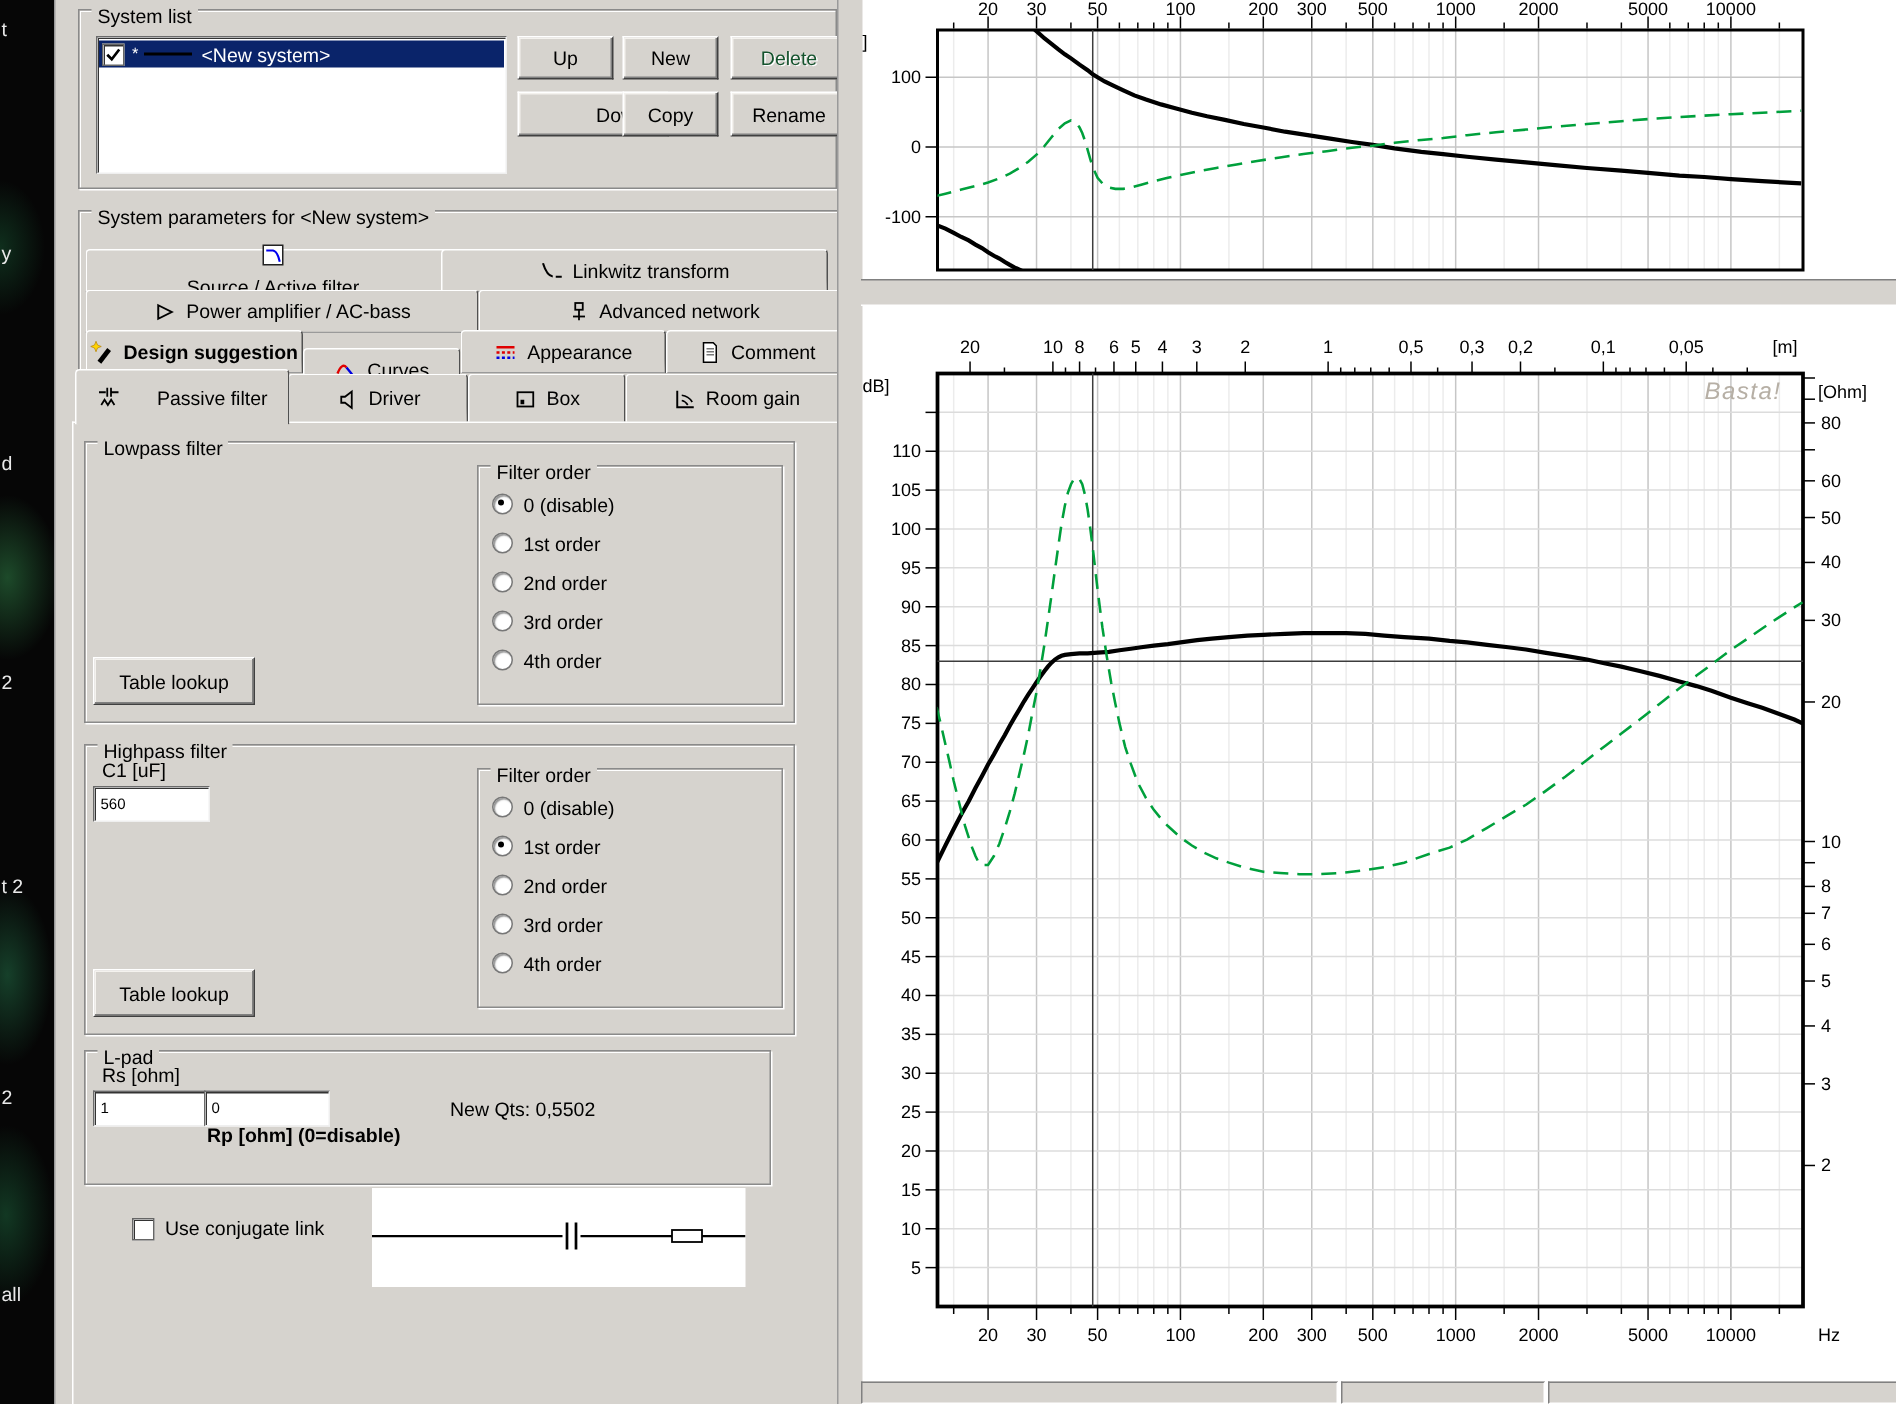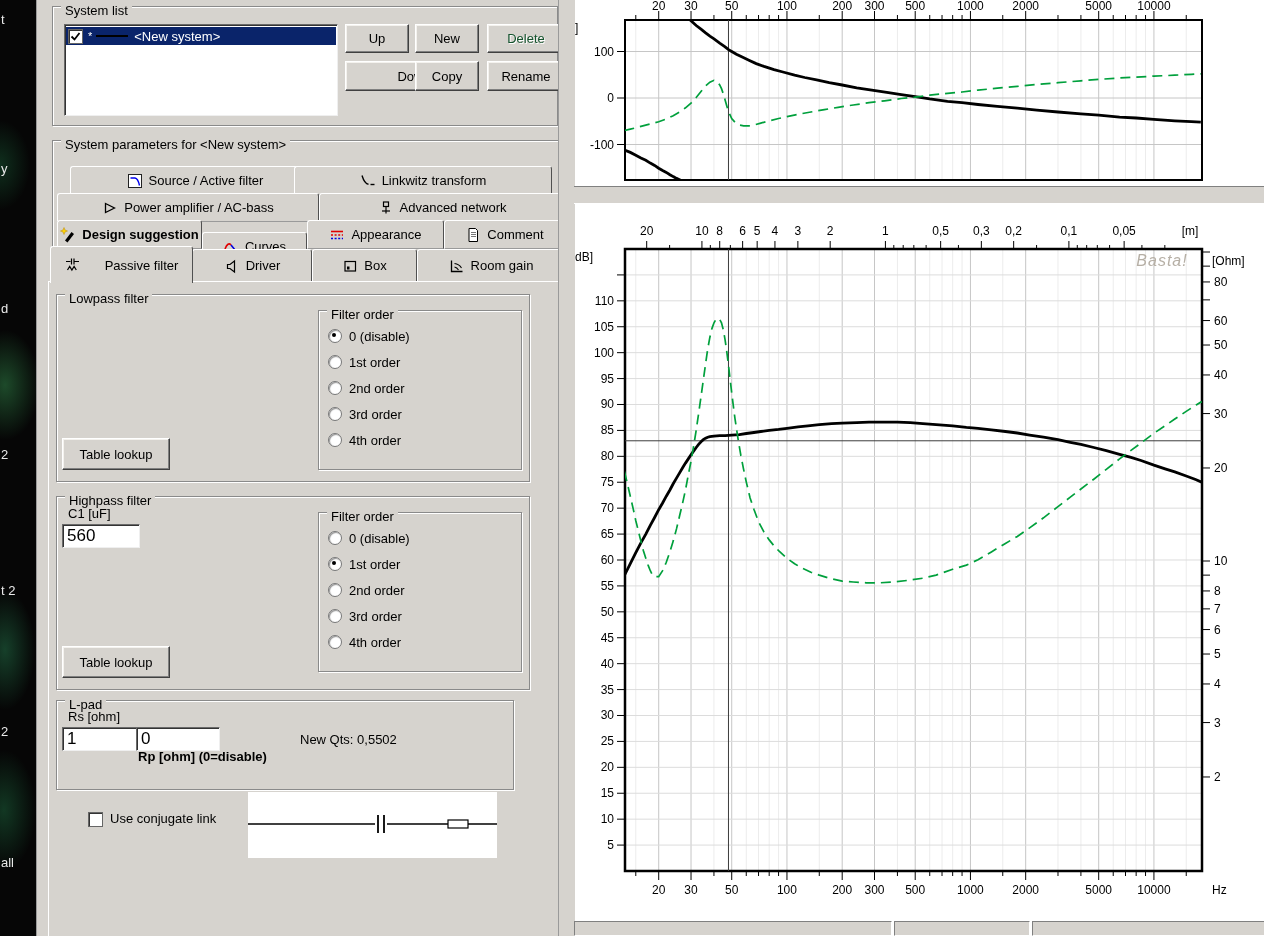--- a/index.html
+++ b/index.html
@@ -34,21 +34,21 @@
   .tabpanel{position:absolute;background:#d6d3ce;border-top:1px solid #fff;border-left:1px solid #fff;
        border-right:1px solid #505050;}
   .ticon{width:16px;height:16px;flex:none;}
   
   .radiorow{position:absolute;display:flex;align-items:center;gap:7px;height:16px;}
   .radio{width:12px;height:12px;border-radius:50%;background:#fff;border:1px solid #777;
        box-shadow:inset 1px 1px 1px rgba(60,60,60,.55);position:relative;flex:none;}
   .radio.sel::after{content:'';position:absolute;left:3px;top:3px;width:4px;height:4px;border-radius:50%;background:#000;}
   
   .tinput{position:absolute;background:#fff;border:1px solid;border-color:#6a6a6a #efefef #efefef #6a6a6a;
-       box-shadow:inset 1px 1px 0 #333;font-family:"Liberation Sans",sans-serif;font-size:17px;
+       box-shadow:inset 1px 1px 0 #333;font-family:"Liberation Sans",sans-serif;font-size:10px;
        padding:0 0 0 4px;margin:0;outline:none;}
   .lbl{position:absolute;white-space:nowrap;}
   
   #chartpanel{left:574px;top:0;width:690px;height:936px;background:#fff;}
   #splitter{left:558px;top:0;width:16px;height:936px;background:#d6d3ce;border-right:1px solid #fff;border-left:1px solid #9a9a9a;}
   #chartdivider{left:574px;top:186px;width:690px;height:16px;background:#d6d3ce;
        border-top:1px solid #808080;border-bottom:1px solid #fff;}
   .statuspanel{position:absolute;height:13px;background:#d6d3ce;border:1px solid;border-color:#808080 #fff #fff #808080;}
   svg text{font-family:"Liberation Sans",sans-serif;font-size:12px;fill:#000;}
   svg .wm{font-size:16px;font-style:italic;fill:#b6afa5;letter-spacing:1px;}
@@ -90,21 +90,21 @@
 <div class="btn" style="left:415px;top:24px;width:62px;height:27px;">New</div>
 <div class="btn disabled" style="left:487px;top:24px;width:76px;height:27px;">Delete</div>
 <div class="btn" style="left:345px;top:61px;width:62px;height:28px;padding-left:37px;">Down</div>
 <div class="btn" style="left:415px;top:61px;width:62px;height:28px;">Copy</div>
 <div class="btn" style="left:487px;top:61px;width:76px;height:28px;">Rename</div>
 
 <div class="groupbox" style="left:52px;top:140px;width:506px;height:800px;">
   <span class="glabel">System parameters for &lt;New system&gt;</span>
 </div>
 
-<div class="tab" style="left:70px;top:166px;width:248px;height:27px;">
+<div class="tab" style="left:57px;top:166px;width:248px;height:27px;flex-direction:column;">
   <svg class="ticon" viewBox="0 0 16 16">
     <rect x="1.5" y="1.5" width="13" height="13" fill="#fff" stroke="#222"></rect>
     <path d="M3.5,5 h4.5 q3,0.5 4.5,7.5" fill="none" stroke="#0000ee" stroke-width="1.4"></path>
   </svg>
   <span>Source / Active filter</span>
 </div>
 <div class="tab" style="left:294px;top:166px;width:256px;height:27px;">
   <svg class="ticon" viewBox="0 0 16 16">
     <path d="M2,2.5 C4,9 6,11 8.5,11.3" fill="none" stroke="#000" stroke-width="1.4"></path>
     <path d="M10.5,11.5 h4" fill="none" stroke="#000" stroke-width="1.4"></path>

